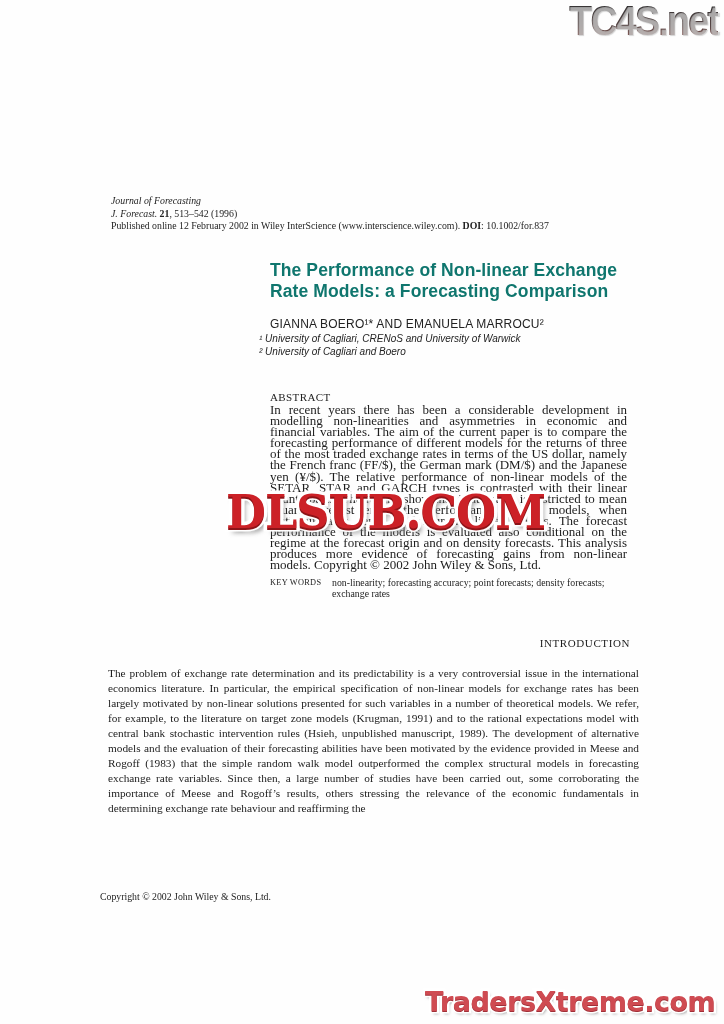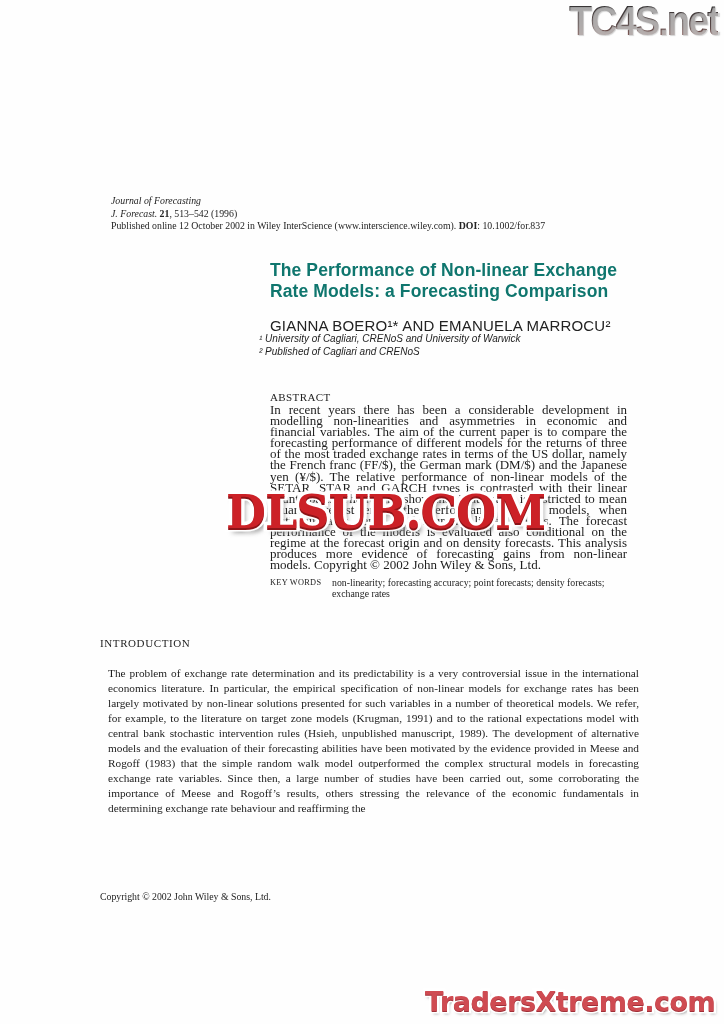--- a/index.html
+++ b/index.html
@@ -30,21 +30,21 @@
     font-family: "Liberation Sans", sans-serif;
     font-weight: bold;
     font-size: 17.5px; line-height: 20.5px;
     color: #0f766e;
     letter-spacing: 0.1px;
   }
   .authors {
     position: absolute;
     left: 270px; top: 317px; width: 380px;
     font-family: "Liberation Sans", sans-serif;
-    font-size: 15px; color: #222;
+    font-size: 12px; color: #222;
     letter-spacing: 0.2px;
   }
   .affiliations {
     position: absolute;
     left: 259px; top: 332px; width: 380px;
     font-family: "Liberation Sans", sans-serif;
     font-style: italic;
     font-size: 10px; line-height: 13px; color: #222;
   }
 
@@ -72,21 +72,21 @@
   }
   .kw-text {
     flex: 1;
     font-size: 9.8px; line-height: 11.1px; color: #1c1c1c;
   }
 
   
   .section-heading {
     position: absolute;
     left: 100px; top: 637px; width: 530px;
-    text-align: left;
+    text-align: right;
     font-size: 11px; letter-spacing: 0.6px; color: #1c1c1c;
   }
   .intro-paragraph {
     position: absolute;
     left: 108px; top: 666px; width: 531px;
     font-size: 11.3px; line-height: 14.95px;
     text-align: justify; color: #1c1c1c;
   }
 
   
@@ -165,29 +165,29 @@
 <div class="page">
 
   <div class="wm-tc4s">TC4S.net</div>
 
   <div class="journal-header">
     <div class="jh-italic">Journal of Forecasting</div>
     <div>
       <span class="jh-italic">J. Forecast.</span><span class="jh-bold"> 21</span><span>, 513–542 (1996)</span>
     </div>
     <div>
-      <span>Published online 12 October 2002 in Wiley InterScience (www.interscience.wiley.com). </span><span class="jh-bold">DOI</span><span>: 10.1002/for.837</span>
+      <span>Published online 12 February 2002 in Wiley InterScience (www.interscience.wiley.com). </span><span class="jh-bold">DOI</span><span>: 10.1002/for.837</span>
     </div>
   </div>
 
   <h1 class="title">The Performance of Non-linear Exchange Rate Models: a Forecasting Comparison</h1>
   <div class="authors">GIANNA BOERO¹* AND EMANUELA MARROCU²</div>
   <div class="affiliations">
     <div>¹ University of Cagliari, CRENoS and University of Warwick</div>
-    <div>² Published of Cagliari and CRENoS</div>
+    <div>² University of Cagliari and Boero</div>
   </div>
 
   <div class="abstract-label">ABSTRACT</div>
   <p class="abstract-text">In recent years there has been a considerable development in modelling non-linearities and asymmetries in economic and financial variables. The aim of the current paper is to compare the forecasting performance of different models for the returns of three of the most traded exchange rates in terms of the US dollar, namely the French franc (FF/$), the German mark (DM/$) and the Japanese yen (¥/$). The relative performance of non-linear models of the SETAR, STAR and GARCH types is contrasted with their linear counterparts. The results show that if attention is restricted to mean square forecast errors the performance of the models, when distinguishable, tends to favour the linear models. The forecast performance of the models is evaluated also conditional on the regime at the forecast origin and on density forecasts. This analysis produces more evidence of forecasting gains from non-linear models.  Copyright © 2002 John Wiley &amp; Sons, Ltd.</p>
 
   <div class="keywords">
     <span class="kw-label">KEY WORDS</span>
     <span class="kw-text">non-linearity; forecasting accuracy; point forecasts; density forecasts; exchange rates</span>
   </div>
 

